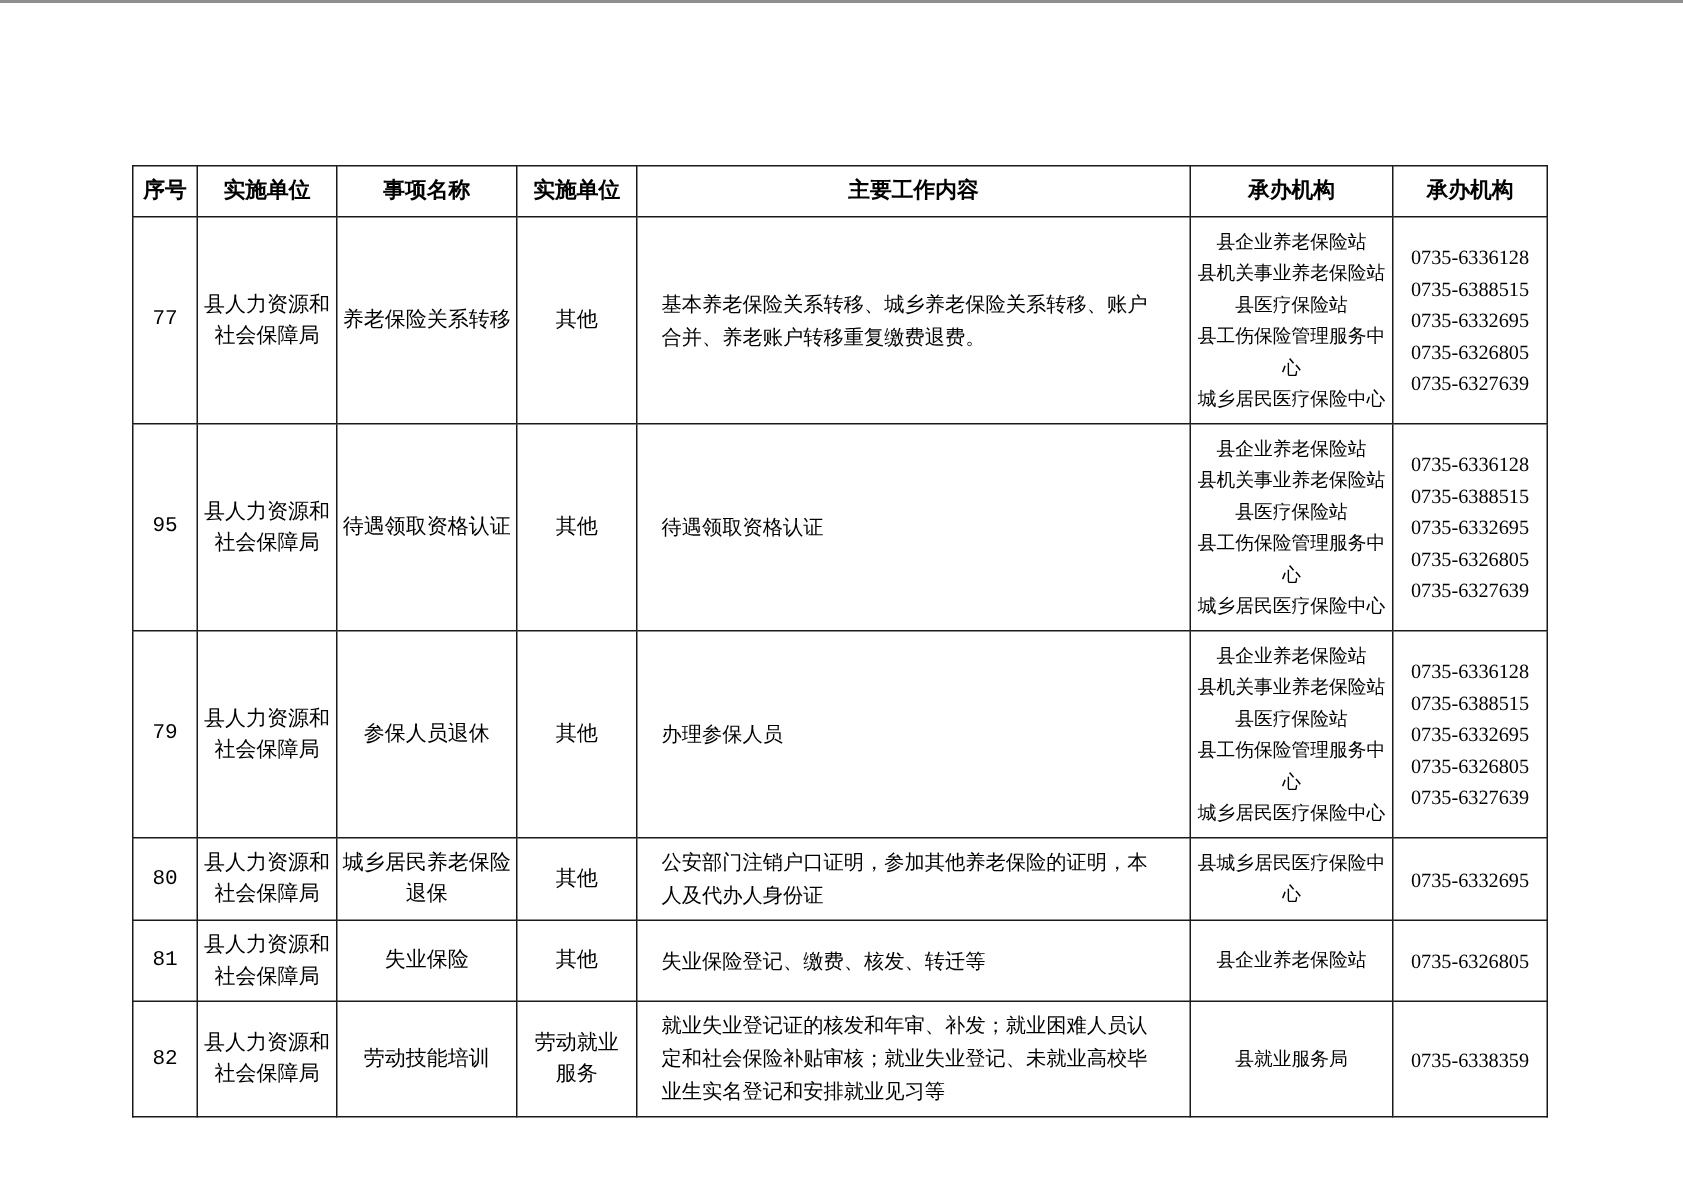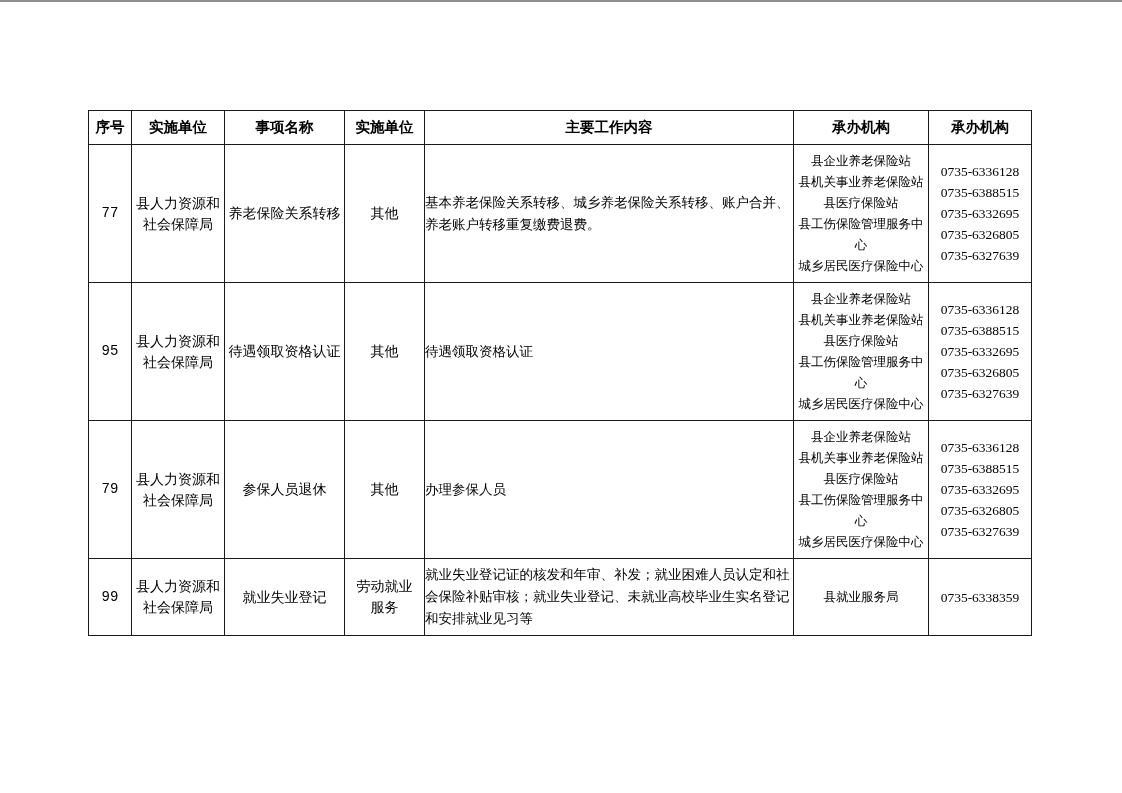--- a/index.html
+++ b/index.html
@@ -47,21 +47,21 @@
     word-break: break-all;
   }
   .doc-table thead th {
     font-weight: bold;
     height: 29px;
     font-size: 14.5px;
     padding: 2px 1px;
   }
   .doc-table td.col-content {
     text-align: left;
-    padding: 5px 0;
+    padding: 5px 16px;
     font-size: 13.5px;
     line-height: 22px;
   }
   .doc-table td.col-cat {
     white-space: pre-line;
     text-align: center;
   }
   .doc-table td.col-agency {
     font-size: 12.5px;
     line-height: 21px;
@@ -162,23 +162,41 @@
 县医疗保险站
 县工伤保险管理服务中心
 城乡居民医疗保险中心</td>
           <td class="col-phone">0735-6336128
 0735-6388515
 0735-6332695
 0735-6326805
 0735-6327639</td>
         </tr>
         <tr>
-          <td class="col-no">99</td>
-          <td class="col-unit">县人力资源和社会保障局</td>
-          <td class="col-item">就业失业登记</td>
+          <td class="col-no">80</td>
+          <td class="col-unit">县人力资源和社会保障局</td>
+          <td class="col-item">城乡居民养老保险退保</td>
+          <td class="col-cat">其他</td>
+          <td class="col-content">公安部门注销户口证明，参加其他养老保险的证明，本人及代办人身份证</td>
+          <td class="col-agency">县城乡居民医疗保险中心</td>
+          <td class="col-phone">0735-6332695</td>
+        </tr>
+        <tr>
+          <td class="col-no">81</td>
+          <td class="col-unit">县人力资源和社会保障局</td>
+          <td class="col-item">失业保险</td>
+          <td class="col-cat">其他</td>
+          <td class="col-content">失业保险登记、缴费、核发、转迁等</td>
+          <td class="col-agency">县企业养老保险站</td>
+          <td class="col-phone">0735-6326805</td>
+        </tr>
+        <tr>
+          <td class="col-no">82</td>
+          <td class="col-unit">县人力资源和社会保障局</td>
+          <td class="col-item">劳动技能培训</td>
           <td class="col-cat">劳动就业
 服务</td>
           <td class="col-content">就业失业登记证的核发和年审、补发；就业困难人员认定和社会保险补贴审核；就业失业登记、未就业高校毕业生实名登记和安排就业见习等</td>
           <td class="col-agency">县就业服务局</td>
           <td class="col-phone">0735-6338359</td>
         </tr>
       </tbody>
   </table>
 
 </div>

